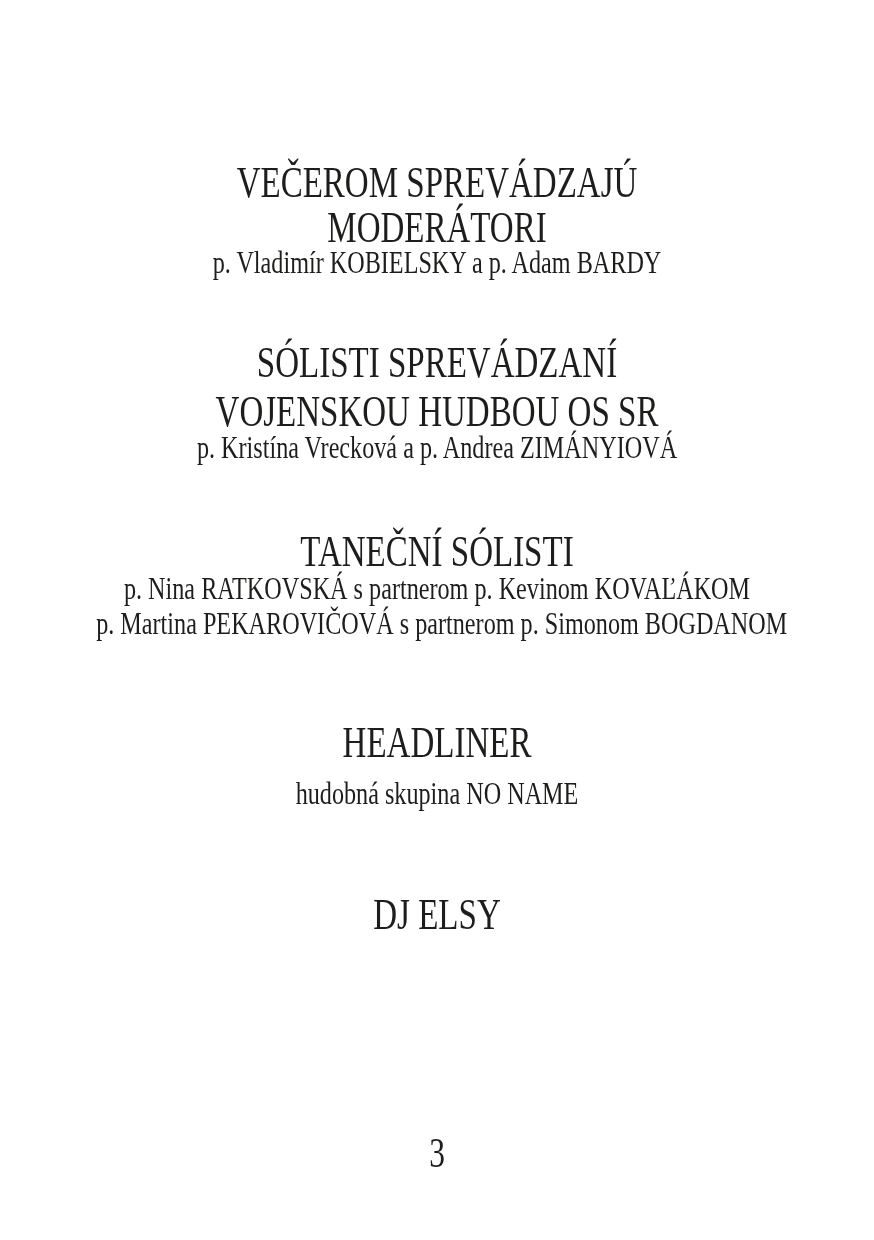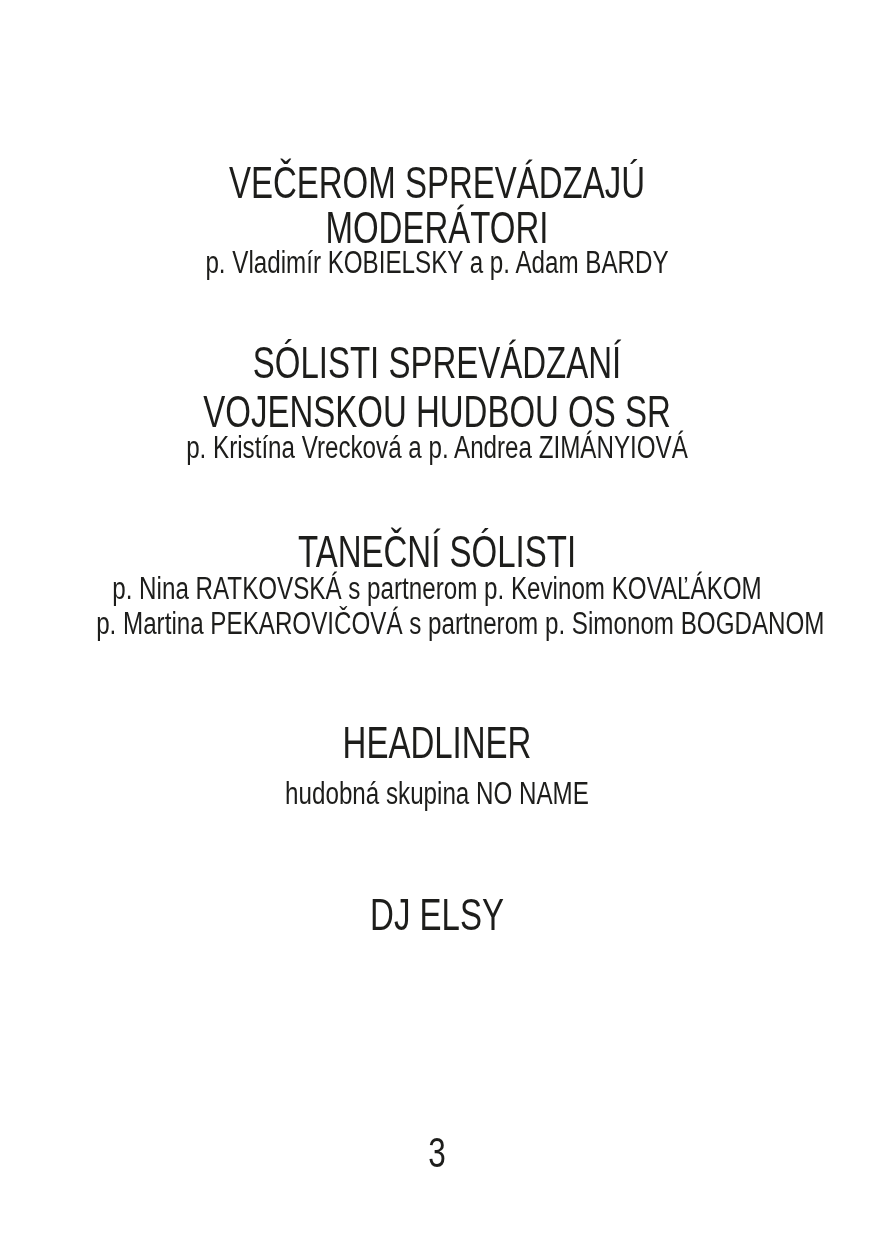--- a/index.html
+++ b/index.html
@@ -2,21 +2,21 @@
 <html style="--bg: #ffffff; --fg: #1d1d1b;"><head>
 <meta charset="utf-8">
 <style>
   html, body { margin: 0; padding: 0; }
   .page {
     position: relative;
     width: 874px;
     height: 1172px;
     background: var(--bg, #ffffff);
     color: var(--fg, #1d1d1b);
-    font-family: Liberation Sans, sans-serif;
+    font-family: Liberation Serif, serif;
     overflow: hidden;
   }
   .line {
     position: absolute;
     left: 0;
     width: 100%;
     text-align: center;
     line-height: 1;
     white-space: nowrap;
     transform-origin: 50% 0;

